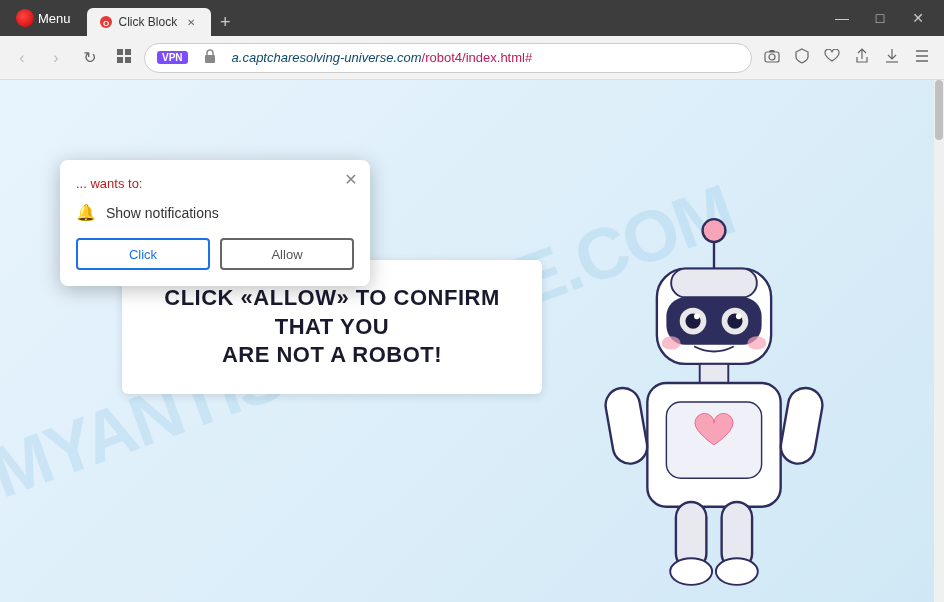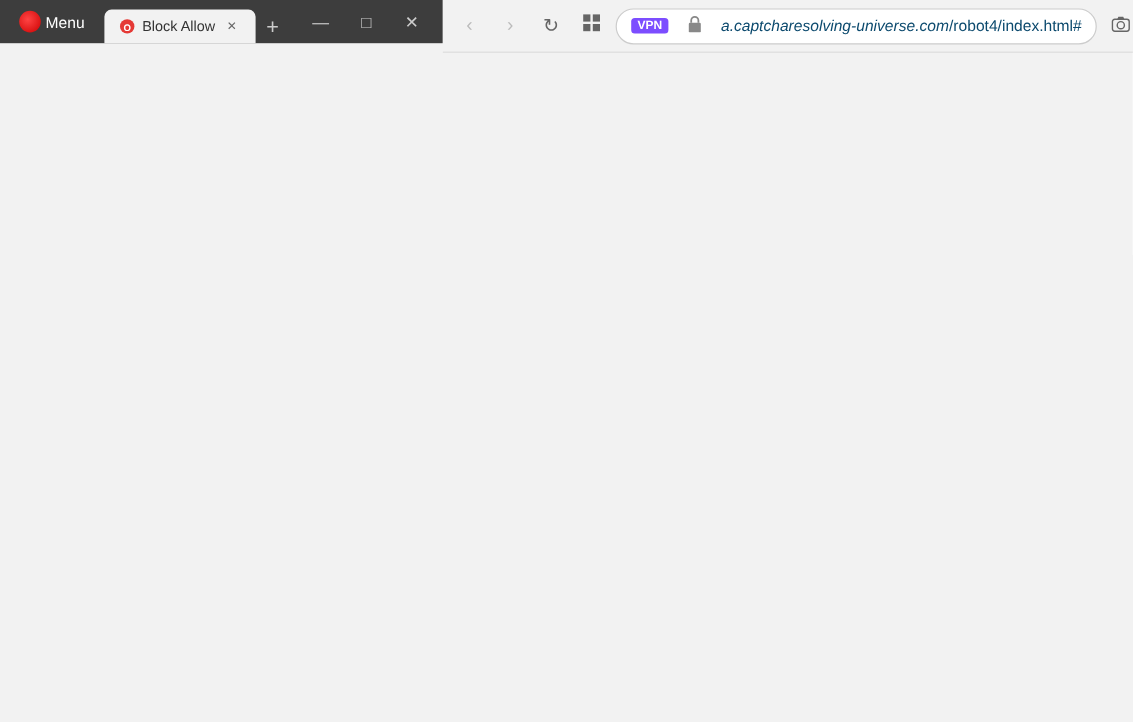--- a/index.html
+++ b/index.html
@@ -1,19 +1,19 @@
 <!DOCTYPE html>
 <html><head>
   <meta charset="utf-8">
   <style>
     * { margin: 0; padding: 0; box-sizing: border-box; }
     body { width: 944px; height: 602px; overflow: hidden; font-family: Arial, sans-serif; background: #fff; position: relative; }
 
     
-    .browser-window { width: 944px; height: 602px; display: flex; flex-direction: row; background: #f2f2f2; }
+    .browser-window { width: 944px; height: 602px; display: flex; flex-direction: column; background: #f2f2f2; }
 
     
     .title-bar {
       height: 36px;
       background: #3d3d3d;
       display: flex;
       align-items: center;
       padding: 0 8px;
       gap: 8px;
       flex-shrink: 0;
@@ -82,21 +82,21 @@
       display: flex; align-items: center; padding: 0 12px; gap: 16px;
       font-size: 13px; color: #333;
     }
     .vpn-badge {
       background: #7c4dff; color: #fff; font-size: 10px; font-weight: bold;
       padding: 1px 5px; border-radius: 3px;
     }
     .lock-icon { color: #888; font-size: 12px; }
     .url-text { color: #333; font-size: 13px; flex: 1; }
     .url-text .url-domain { color: #0c4a6e; font-style: italic; }
-    .url-text .url-path { color: #0c4a6e; }
+    .url-text .url-path { color: #be185d; }
     .toolbar-icons {
       display: flex; align-items: center; gap: 2px;
     }
     .toolbar-icon-btn {
       width: 28px; height: 28px; display: flex; align-items: center; justify-content: center;
       border: none; background: transparent; color: #666; font-size: 14px; cursor: pointer;
       border-radius: 50%;
     }
 
     
@@ -229,21 +229,21 @@
       <span>Menu</span>
     </button>
 
     <div class="tabs-area">
       <div class="tab active">
 
         <svg class="tab-favicon" viewBox="0 0 14 14">
           <circle cx="7" cy="7" r="6" fill="#e53935"></circle>
           <text x="7" y="11" text-anchor="middle" font-size="8" fill="#fff" font-weight="bold">O</text>
         </svg>
-        <span>Block Allow</span>
+        <span>Click Block</span>
         <div class="tab-close-btn">✕</div>
       </div>
       <div class="new-tab-btn">+</div>
     </div>
 
     <div class="window-controls">
       <button class="win-btn">
         <span>—</span>
       </button>
       <button class="win-btn">

